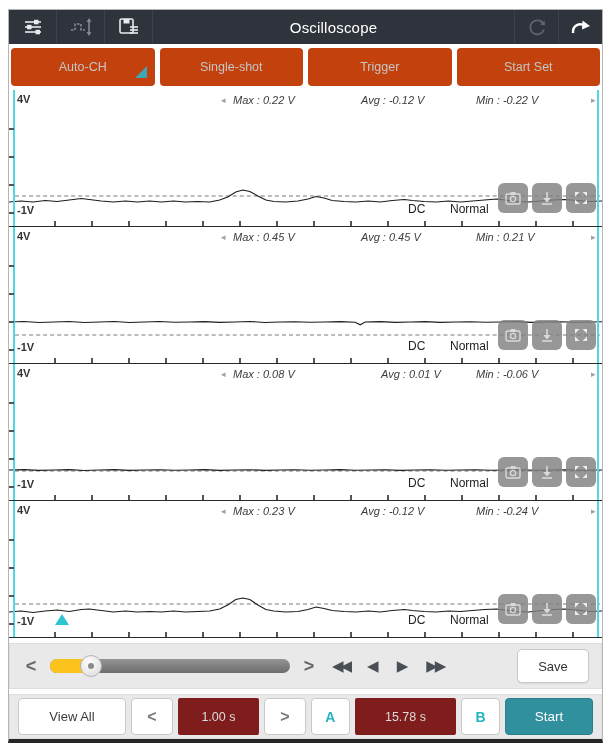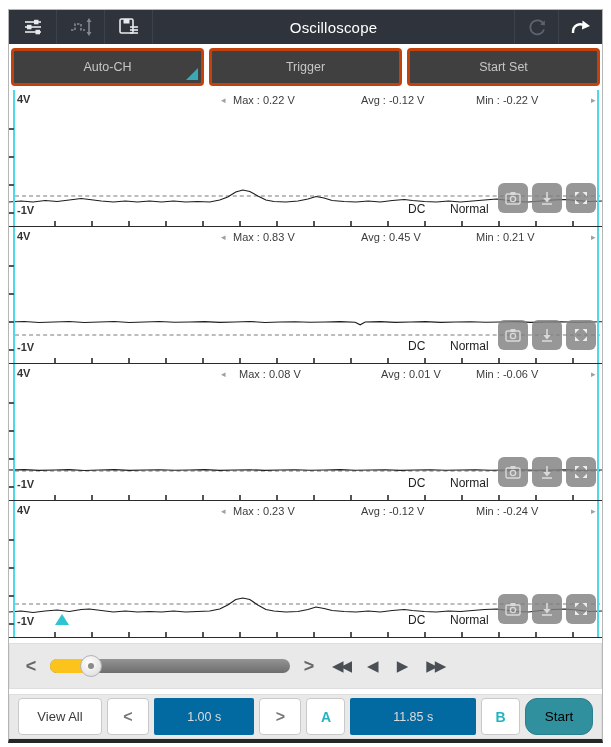--- a/index.html
+++ b/index.html
@@ -9,34 +9,34 @@
     border: 1px solid #b5b5b5; border-bottom: 4px solid #262626;
     display: flex; flex-direction: column; background: #fff; overflow: hidden;
   }
   
   .topbar { height: 34px; background: #2f343c; display: flex; align-items: stretch; flex: none; }
   .tb-cell { width: 48px; display: flex; align-items: center; justify-content: center; border-right: 1px solid #3c424b; cursor: pointer; }
   .tb-cell.right { border-right: none; border-left: 1px solid #3c424b; width: 44px; }
   .tb-title { flex: 1; color: #fff; font-size: 15px; font-weight: normal; display: flex; align-items: center; justify-content: center; letter-spacing: .2px; }
   
   .toolbar { flex: none; height: 46px; display: flex; gap: 5px; padding: 4px 2px 4px 2px; background: #fff; }
-  .tool-btn { position: relative; flex: 1; border: 3px solid #c2410c; border-radius: 4px; background: #404040; color: #c6c6c6; font-size: 12.5px; display: flex; align-items: center; justify-content: center; cursor: pointer; font-family: inherit; }
+  .tool-btn { position: relative; flex: 1; border: 5px solid #c2410c; border-radius: 4px; background: #c2410c; color: #c6c6c6; font-size: 12.5px; display: flex; align-items: center; justify-content: center; cursor: pointer; font-family: inherit; }
   .corner-tri { position: absolute; right: 3px; bottom: 3px; width: 0; height: 0; border-left: 12px solid transparent; border-bottom: 12px solid #3aa8b5; }
   
   .channels { flex: 1; display: flex; flex-direction: column; }
   .panel { position: relative; flex: 1; background: #fff; border-bottom: 1px solid #2b2b2b; overflow: hidden; }
   .cyan-l { position: absolute; left: 4px; top: 0; bottom: 0; width: 2px; background: #4ed8e8; }
   .cyan-r { position: absolute; right: 3px; top: 0; bottom: 0; width: 2px; background: #4ed8e8; }
   .ticks-left { position: absolute; left: 0; top: 12px; bottom: 0; width: 5px;
     background: repeating-linear-gradient(to bottom, transparent 0 26px, #555 26px 28px); }
   .ticks-bottom { position: absolute; left: 10px; right: 0; bottom: 0; height: 5px;
     background: repeating-linear-gradient(to right, transparent 0 35px, #555 35px 37px); }
   .v-top { position: absolute; top: 3px; left: 8px; font-size: 11px; font-weight: bold; color: #333; }
   .v-bottom { position: absolute; top: 114px; left: 8px; font-size: 11px; font-weight: bold; color: #333; }
-  .stat { position: absolute; top: 4px; font-size: 11px; font-weight: 500; color: #3c3c3c; white-space: nowrap; }
+  .stat { position: absolute; top: 4px; font-size: 11px; font-weight: 500; color: #3c3c3c; white-space: nowrap; font-style: italic; }
   .chev { position: absolute; top: 5px; font-size: 9px; color: #9aa0a6; }
   .wave { position: absolute; inset: 0; width: 100%; height: 100%; }
   .coupling { position: absolute; top: 112px; font-size: 12px; color: #222; }
   .ov-btn { position: absolute; bottom: 13px; width: 30px; height: 30px; border-radius: 6px;
     background: rgba(128,128,128,.82); border: none; display: flex; align-items: center; justify-content: center; cursor: pointer; }
   .trig-marker { position: absolute; left: 46px; top: 113px; width: 0; height: 0;
     border-left: 7px solid transparent; border-right: 7px solid transparent; border-bottom: 11px solid #2fc4d2; }
   
   .scrubbar { flex: none; height: 46px; margin-top: 5px; background: #e9e9e9; border: 1px solid #dedede;
     display: flex; align-items: center; padding: 0 12px; gap: 10px; }
@@ -50,28 +50,28 @@
     width: 6px; height: 6px; border-radius: 50%; background: #8a8a8a; }
   .tr-btn { background: none; border: none; color: #4a4f55; font-size: 15px; cursor: pointer; padding: 0 4px; font-family: inherit; }
   .tr-btn.dbl { letter-spacing: -3px; }
   .save-btn { margin-left: auto; width: 72px; height: 34px; background: #fff; border: 1px solid #c9c9c9; border-radius: 5px;
     color: #333; font-size: 13px; cursor: pointer; box-shadow: 0 1px 1px rgba(0,0,0,.08); font-family: inherit; }
   
   .footer { flex: none; height: 45px; margin-top: 5px; background: #e9e9e9; border: 1px solid #dedede;
     display: flex; align-items: center; padding: 0 8px; gap: 5px; }
   .f-btn { height: 37px; background: #fff; border: 1px solid #c9c9c9; border-radius: 4px; color: #3a3a3a;
     font-size: 13px; cursor: pointer; font-family: inherit; }
-  .f-viewall { width: 84px; }
+  .f-viewall { width: 108px; }
   .f-step { width: 42px; color: #777; font-size: 16px; font-weight: 600; }
-  .f-display { height: 37px; background: #0369a1; color: #dcdcdc; font-size: 12.5px; display: flex;
+  .f-display { height: 37px; background: #7f1d1d; color: #dcdcdc; font-size: 12.5px; display: flex;
     align-items: center; justify-content: center; border-radius: 2px; }
   .f-win { flex: 1; }
   .f-elapsed { flex: 1.25; }
   .f-letter { width: 39px; color: #26b3c0; font-weight: bold; font-size: 14px; }
-  .f-start { width: 68px; background: #31909e; border: 1px solid #2a7f8c; color: #000000; font-size: 13.5px; border-radius: 12px; height: 37px; cursor: pointer; font-family: inherit; }
+  .f-start { width: 88px; background: #31909e; border: 1px solid #2a7f8c; color: #ffffff; font-size: 13.5px; border-radius: 4px; height: 37px; cursor: pointer; font-family: inherit; }
 </style>
 </head>
 <body>
 
 <div class="app">
 
   <div class="topbar">
     <div class="tb-cell">
       <svg width="22" height="22" viewBox="0 0 22 22">
         <g stroke="#e8eaed" stroke-width="1.6">
@@ -117,20 +117,23 @@
         <path d="M4 17 C3.5 9 11 6.5 15.5 9.5" fill="none" stroke="#ffffff" stroke-width="2.4"></path>
         <polygon points="13.5,4.5 21,10 13,13.5" fill="#ffffff"></polygon>
       </svg>
     </div>
   </div>
 
   <div class="toolbar">
     <button class="tool-btn">
       <span>Auto-CH</span>
       <span class="corner-tri"></span>
+    </button>
+    <button class="tool-btn">
+      <span>Single-shot</span>
     </button>
     <button class="tool-btn">
       <span>Trigger</span>
     </button>
     <button class="tool-btn">
       <span>Start Set</span>
     </button>
   </div>
 
   <div class="channels">
@@ -184,21 +187,21 @@
         <line class="dash" x1="6" x2="589" stroke="#7a7a7a" stroke-width="1" stroke-dasharray="4 3" y1="108" y2="108"></line>
         <polyline fill="none" stroke="#1c1c1c" stroke-width="1.1" points="0,95 15,94.5 30,95.5 45,95 60,94.5 75,95.5 90,95 105,94.5 120,95.5 135,95 150,94.5 165,95.3 180,95 195,94.6 210,95.4 225,95 240,94.5 255,95.5 270,95 285,94.7 300,95.3 315,95 330,94.6 345,95.2 350,97.8 355,95 370,94.6 385,95.4 400,95 415,94.6 430,95.4 445,95 460,94.7 475,95.3 490,95 505,94.6 520,95.4 535,95 550,94.7 565,95.3 580,95 591,94.8"></polyline>
       </svg>
       <div class="cyan-l"></div>
       <div class="cyan-r"></div>
       <div class="ticks-left"></div>
       <div class="ticks-bottom"></div>
       <span class="v-top">4V</span>
       <span class="v-bottom">-1V</span>
       <span class="chev" style="left:212px">◂</span>
-      <span class="stat" style="left:224px">Max : 0.83 V</span>
+      <span class="stat" style="left:224px">Max : 0.45 V</span>
       <span class="stat" style="left:352px">Avg : 0.45 V</span>
       <span class="stat" style="left:467px">Min : 0.21 V</span>
       <span class="chev" style="left:582px">▸</span>
       <span class="coupling" style="left:399px">DC</span>
       <span class="coupling" style="left:441px">Normal</span>
       <button class="ov-btn" style="left:489px">
         <svg width="16" height="14" viewBox="0 0 16 14">
             <rect x="1" y="3" width="14" height="10" rx="1.5" fill="none" stroke="#d9d9d9" stroke-width="1.4"></rect>
             <rect x="5.5" y="1" width="5" height="3" fill="#d9d9d9"></rect>
             <circle cx="8" cy="8" r="2.6" fill="none" stroke="#d9d9d9" stroke-width="1.4"></circle>
@@ -228,21 +231,21 @@
         <line class="dash" x1="6" x2="589" stroke="#7a7a7a" stroke-width="1" stroke-dasharray="4 3" y1="107" y2="107"></line>
         <polyline fill="none" stroke="#1c1c1c" stroke-width="1.1" points="0,106 15,105.6 30,106.4 45,106 60,105.6 75,106.5 90,106 105,105.6 120,106.4 135,106 150,105.7 165,106.3 180,106 195,105.6 210,106.4 225,106 240,105.7 255,106.4 270,106 285,105.7 300,106.3 315,106 330,105.6 345,106.3 360,106 375,105.7 390,106.4 405,106 420,105.7 435,106.3 450,106 465,105.7 480,106.3 495,106 510,105.7 525,106.3 540,106 555,105.7 570,106.3 585,106 591,106"></polyline>
       </svg>
       <div class="cyan-l"></div>
       <div class="cyan-r"></div>
       <div class="ticks-left"></div>
       <div class="ticks-bottom"></div>
       <span class="v-top">4V</span>
       <span class="v-bottom">-1V</span>
       <span class="chev" style="left:212px">◂</span>
-      <span class="stat" style="left:230px">Max : 0.08 V</span>
+      <span class="stat" style="left:224px">Max : 0.08 V</span>
       <span class="stat" style="left:372px">Avg : 0.01 V</span>
       <span class="stat" style="left:467px">Min : -0.06 V</span>
       <span class="chev" style="left:582px">▸</span>
       <span class="coupling" style="left:399px">DC</span>
       <span class="coupling" style="left:441px">Normal</span>
       <button class="ov-btn" style="left:489px">
         <svg width="16" height="14" viewBox="0 0 16 14">
             <rect x="1" y="3" width="14" height="10" rx="1.5" fill="none" stroke="#d9d9d9" stroke-width="1.4"></rect>
             <rect x="5.5" y="1" width="5" height="3" fill="#d9d9d9"></rect>
             <circle cx="8" cy="8" r="2.6" fill="none" stroke="#d9d9d9" stroke-width="1.4"></circle>
@@ -318,26 +321,27 @@
     <button class="sb-chev">&lt;</button>
     <div class="track">
       <div class="track-fill" id="trackFill" style="width: 17%;"></div>
       <div class="thumb" id="trackThumb" style="left: 17%;"></div>
     </div>
     <button class="sb-chev">&gt;</button>
     <button class="tr-btn dbl">◀◀</button>
     <button class="tr-btn">◀</button>
     <button class="tr-btn">▶</button>
     <button class="tr-btn dbl">▶▶</button>
+    <button class="save-btn">Save</button>
   </div>
 
   <div class="footer">
     <button class="f-btn f-viewall">View All</button>
     <button class="f-btn f-step">&lt;</button>
     <div class="f-display f-win">1.00 s</div>
     <button class="f-btn f-step">&gt;</button>
     <button class="f-btn f-letter">A</button>
-    <div class="f-display f-elapsed">11.85 s</div>
+    <div class="f-display f-elapsed">15.78 s</div>
     <button class="f-btn f-letter">B</button>
     <button class="f-start">Start</button>
   </div>
 
 </div>
 
 </body></html>

